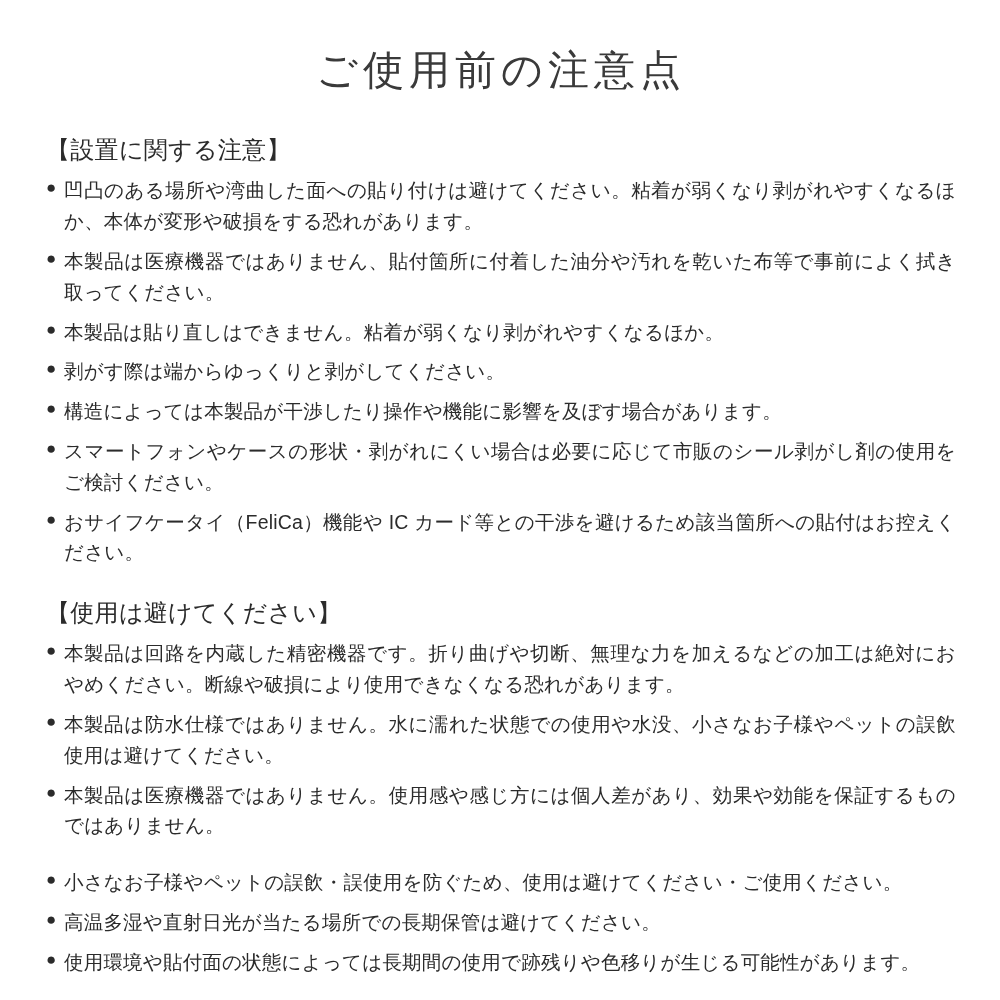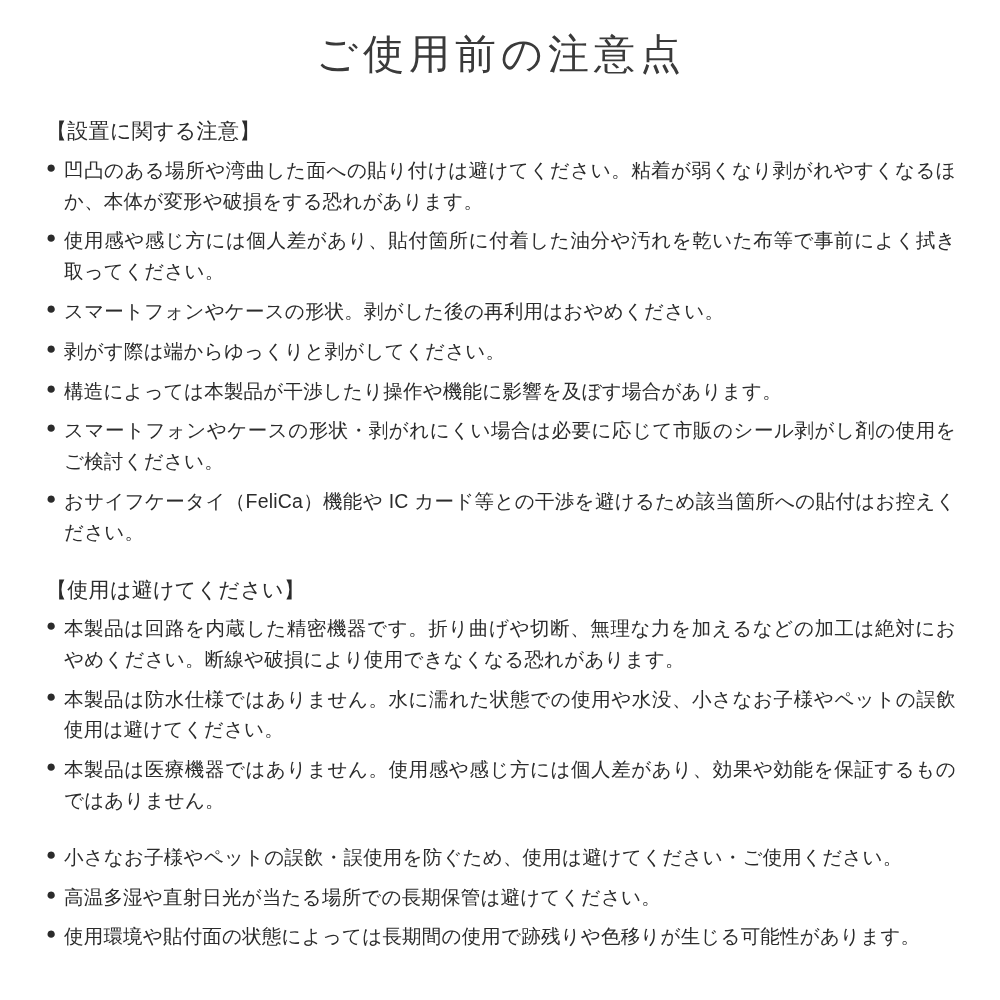--- a/index.html
+++ b/index.html
@@ -12,36 +12,36 @@
     background: #ffffff;
     font-family: "Liberation Sans", sans-serif;
     color: #2b2b2b;
     overflow: hidden;
   }
   .page {
     position: relative;
     width: 1000px;
     height: 1000px;
     box-sizing: border-box;
-    padding: 12px 44px 0 46px;
+    padding: 28px 44px 0 46px;
   }
   .doc-title {
     text-align: center;
     font-size: 41px;
     font-weight: 400;
     letter-spacing: 5px;
     color: #3a3a3a;
     margin: 18px 0 36px 0;
     line-height: 1.2;
   }
   .section {
     margin-bottom: 22px;
   }
   .section-heading {
-    font-size: 21px;
+    font-size: 24px;
     line-height: 1.55;
     color: #2b2b2b;
     margin-bottom: 7px;
     letter-spacing: 0.3px;
   }
   .bullet-item {
     display: flex;
     align-items: flex-start;
     font-size: 19.5px;
     line-height: 1.58;
@@ -76,25 +76,25 @@
 
   <div class="section">
     <div class="section-heading">【設置に関する注意】</div>
 
     <div class="bullet-item">
       <span class="bullet-mark">●</span>
       <span class="bullet-text">凹凸のある場所や湾曲した面への貼り付けは避けてください。粘着が弱くなり剥がれやすくなるほか、本体が変形や破損をする恐れがあります。</span>
     </div>
     <div class="bullet-item">
       <span class="bullet-mark">●</span>
-      <span class="bullet-text">使用感や感じ方には個人差があり、貼付箇所に付着した油分や汚れを乾いた布等で事前によく拭き取ってください。</span>
+      <span class="bullet-text">本製品は医療機器ではありません、貼付箇所に付着した油分や汚れを乾いた布等で事前によく拭き取ってください。</span>
     </div>
     <div class="bullet-item">
       <span class="bullet-mark">●</span>
-      <span class="bullet-text">スマートフォンやケースの形状。剥がした後の再利用はおやめください。</span>
+      <span class="bullet-text">本製品は貼り直しはできません。粘着が弱くなり剥がれやすくなるほか。</span>
     </div>
     <div class="bullet-item">
       <span class="bullet-mark">●</span>
       <span class="bullet-text">剥がす際は端からゆっくりと剥がしてください。</span>
     </div>
     <div class="bullet-item">
       <span class="bullet-mark">●</span>
       <span class="bullet-text">構造によっては本製品が干渉したり操作や機能に影響を及ぼす場合があります。</span>
     </div>
     <div class="bullet-item">

